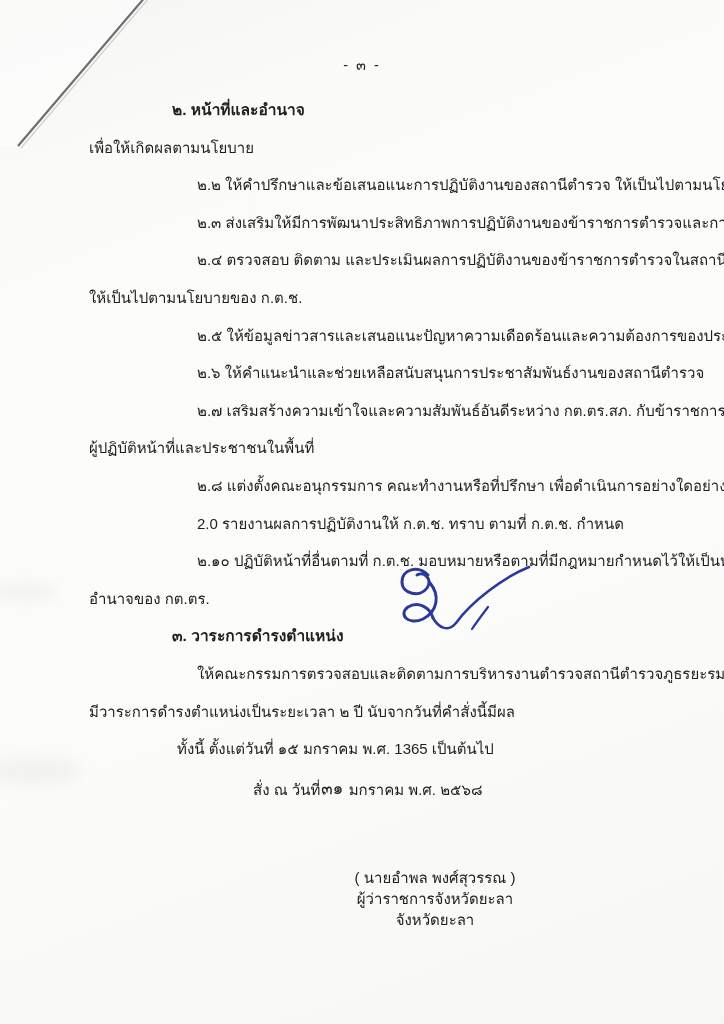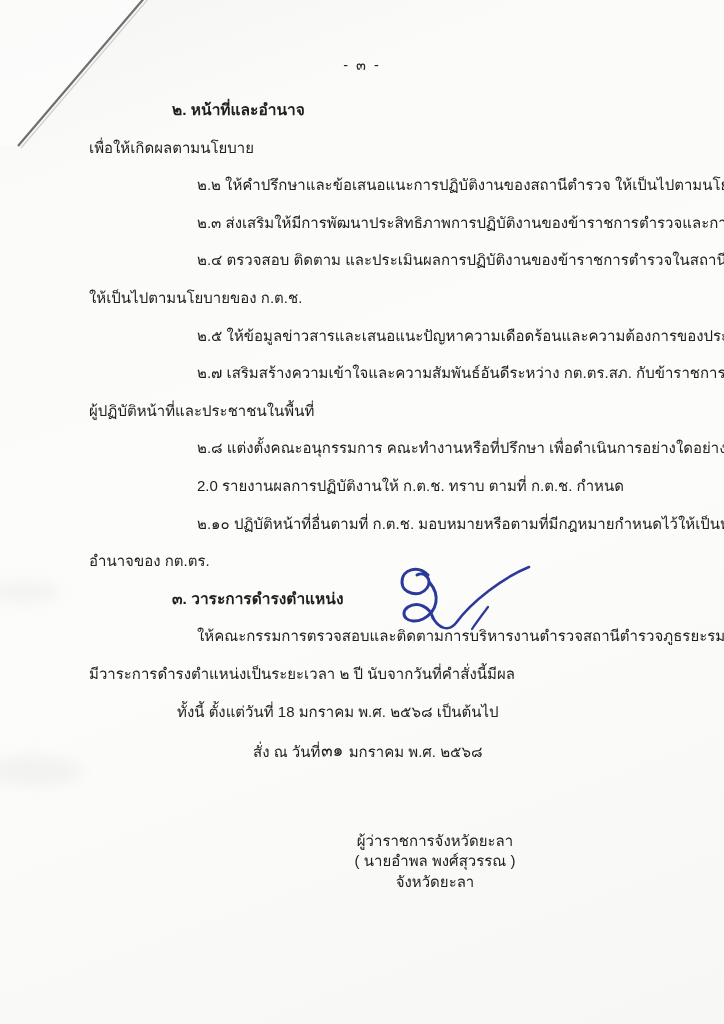--- a/index.html
+++ b/index.html
@@ -59,42 +59,43 @@
   <div class="page-number">- ๓ -</div>
 
   <div class="body-text" id="body-lines">
       <p class="line heading">๒. หน้าที่และอำนาจ</p>
       <p class="line flush">เพื่อให้เกิดผลตามนโยบาย</p>
       <p class="line indent">๒.๒ ให้คำปรึกษาและข้อเสนอแนะการปฏิบัติงานของสถานีตำรวจ ให้เป็นไปตามนโยบายของ ก.ต.ช.</p>
       <p class="line indent">๒.๓ ส่งเสริมให้มีการพัฒนาประสิทธิภาพการปฏิบัติงานของข้าราชการตำรวจและการบริหารงานตำรวจ</p>
       <p class="line indent">๒.๔ ตรวจสอบ ติดตาม และประเมินผลการปฏิบัติงานของข้าราชการตำรวจในสถานีตำรวจ</p>
       <p class="line flush">ให้เป็นไปตามนโยบายของ ก.ต.ช.</p>
       <p class="line indent">๒.๕ ให้ข้อมูลข่าวสารและเสนอแนะปัญหาความเดือดร้อนและความต้องการของประชาชนในเขตพื้นที่</p>
+      <p class="line indent">๒.๖ ให้คำแนะนำและช่วยเหลือสนับสนุนการประชาสัมพันธ์งานของสถานีตำรวจ</p>
       <p class="line indent">๒.๗ เสริมสร้างความเข้าใจและความสัมพันธ์อันดีระหว่าง กต.ตร.สภ. กับข้าราชการตำรวจ</p>
       <p class="line flush">ผู้ปฏิบัติหน้าที่และประชาชนในพื้นที่</p>
       <p class="line indent">๒.๘ แต่งตั้งคณะอนุกรรมการ คณะทำงานหรือที่ปรึกษา เพื่อดำเนินการอย่างใดอย่างหนึ่งตามที่</p>
       <p class="line indent">2.0 รายงานผลการปฏิบัติงานให้ ก.ต.ช. ทราบ ตามที่ ก.ต.ช. กำหนด</p>
       <p class="line indent">๒.๑๐ ปฏิบัติหน้าที่อื่นตามที่ ก.ต.ช. มอบหมายหรือตามที่มีกฎหมายกำหนดไว้ให้เป็นหน้าที่และ</p>
       <p class="line flush">อำนาจของ กต.ตร.</p>
       <p class="line heading">๓. วาระการดำรงตำแหน่ง</p>
       <p class="line indent">ให้คณะกรรมการตรวจสอบและติดตามการบริหารงานตำรวจสถานีตำรวจภูธรยะรม ตามคำสั่งนี้</p>
       <p class="line flush">มีวาระการดำรงตำแหน่งเป็นระยะเวลา ๒ ปี นับจากวันที่คำสั่งนี้มีผล</p>
-      <p class="line effective">ทั้งนี้ ตั้งแต่วันที่ 18 มกราคม พ.ศ. ๒๕๖๘ เป็นต้นไป</p>
+      <p class="line effective">ทั้งนี้ ตั้งแต่วันที่ ๑๕ มกราคม พ.ศ. 1365 เป็นต้นไป</p>
     </div>
 
   <div class="order-date"><span>สั่ง ณ วันที่</span><span class="hand">๓๑</span><span>มกราคม พ.ศ. ๒๕๖๘</span></div>
 
   <svg class="signature-svg" viewBox="0 0 142 78" aria-hidden="true">
     <g fill="none" stroke="#2b3a9a" stroke-linecap="round" stroke-linejoin="round">
       <path d="M36,12 C26,2 10,6 10,19 C10,31 28,35 35,25 C41,16 32,8 25,12" stroke-width="3"></path>
       <path d="M38,20 C48,32 46,48 31,56 C16,63 6,51 16,44 C26,38 38,44 41,55" stroke-width="3"></path>
       <path d="M41,55 C46,64 56,70 64,60 C80,38 112,14 137,4" stroke-width="2.6"></path>
       <path d="M96,44 C90,52 84,60 80,66" stroke-width="2.2"></path>
     </g>
   </svg>
 
   <div class="sign-block">
+    <p>( นายอำพล พงศ์สุวรรณ )</p>
     <p>ผู้ว่าราชการจังหวัดยะลา</p>
-    <p>( นายอำพล พงศ์สุวรรณ )</p>
     <p>จังหวัดยะลา</p>
   </div>
 
 </div>
 
 </body></html>

